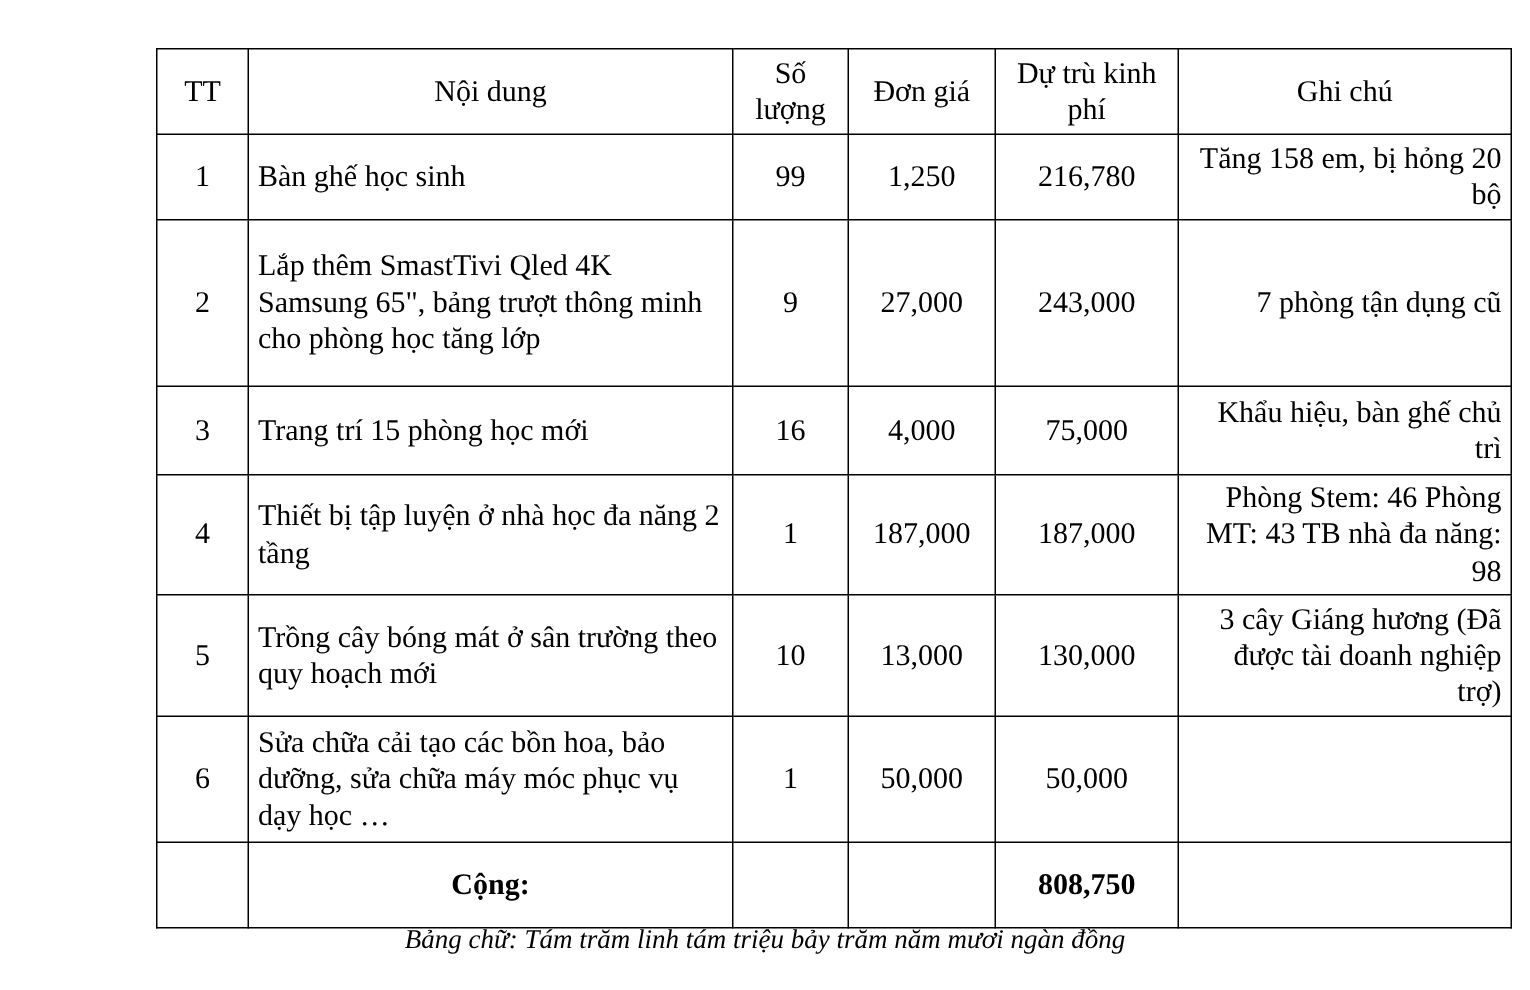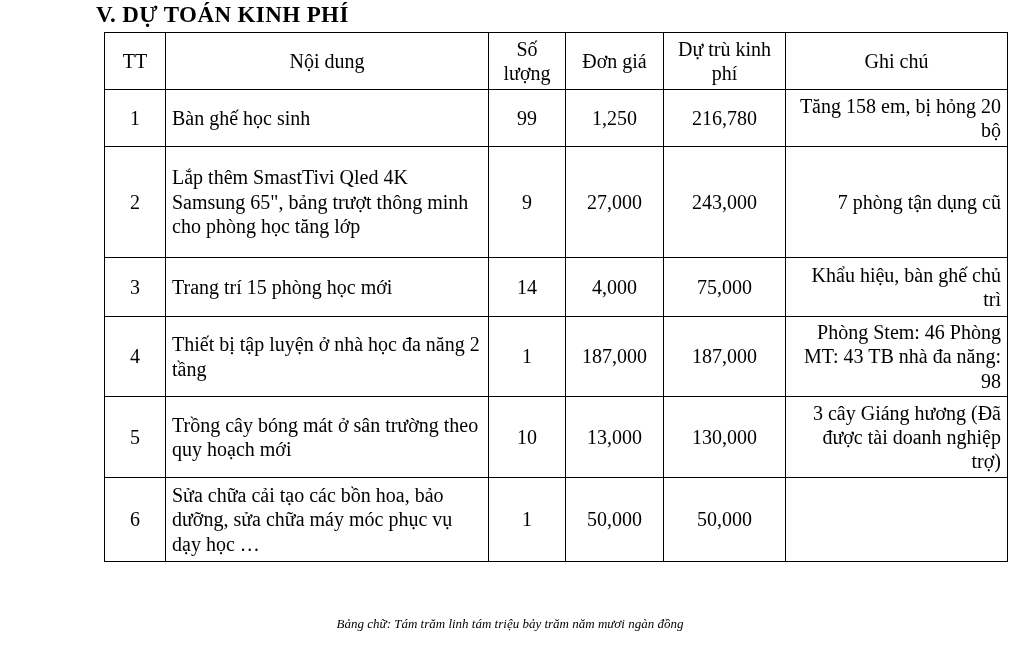--- a/index.html
+++ b/index.html
@@ -106,32 +106,31 @@
     font-weight: bold;
   }
 
   
   .caption {
     position: absolute;
     left: 0;
     top: 616px;
     width: 1020px;
     text-align: center;
-    font-size: 13px;
+    font-size: 18px;
     font-style: italic;
     white-space: nowrap;
   }
 </style>
 </head>
 <body>
 
 <div class="page">
 
   <div class="doc-head">
-    <div class="doc-title">V. DỰ TOÁN KINH PHÍ</div>
   </div>
 
   <div class="tbl-wrap">
     <table class="budget">
       <colgroup>
         <col class="c-tt">
           <col class="c-nd">
           <col class="c-sl">
         <col class="c-dg">
           <col class="c-dt">
@@ -163,21 +162,21 @@
           <td class="desc">Lắp thêm SmastTivi Qled 4K Samsung 65", bảng trượt thông minh cho phòng học tăng lớp</td>
           <td class="qty">9</td>
           <td class="price">27,000</td>
           <td class="budget-val">243,000</td>
           <td class="note note-top">7 phòng tận dụng cũ</td>
         </tr>
 
         <tr class="r3">
           <td class="idx">3</td>
           <td class="desc">Trang trí 15 phòng học mới</td>
-          <td class="qty">14</td>
+          <td class="qty">16</td>
           <td class="price">4,000</td>
           <td class="budget-val">75,000</td>
           <td class="note">Khẩu hiệu, bàn ghế chủ trì</td>
         </tr>
 
         <tr class="r4">
           <td class="idx">4</td>
           <td class="desc">Thiết bị tập luyện ở nhà học đa năng 2 tầng</td>
           <td class="qty">1</td>
           <td class="price">187,000</td>
@@ -196,20 +195,28 @@
 
         <tr class="r6">
           <td class="idx">6</td>
           <td class="desc">Sửa chữa cải tạo các bồn hoa, bảo dưỡng, sửa chữa máy móc phục vụ dạy học …</td>
           <td class="qty">1</td>
           <td class="price">50,000</td>
           <td class="budget-val">50,000</td>
           <td class="note"></td>
         </tr>
 
+        <tr class="total">
+          <td></td>
+          <td class="total-label">Cộng:</td>
+          <td></td>
+          <td></td>
+          <td class="total-value">808,750</td>
+          <td></td>
+        </tr>
 
       </tbody>
     </table>
   </div>
 
   <div class="caption">Bảng chữ: Tám trăm linh tám triệu bảy trăm năm mươi ngàn đồng</div>
 
 </div>
 
 </body></html>

